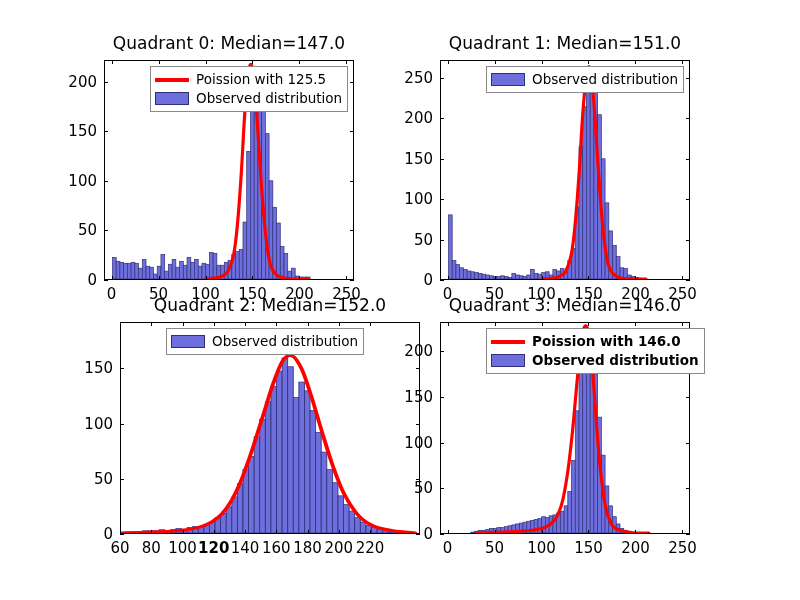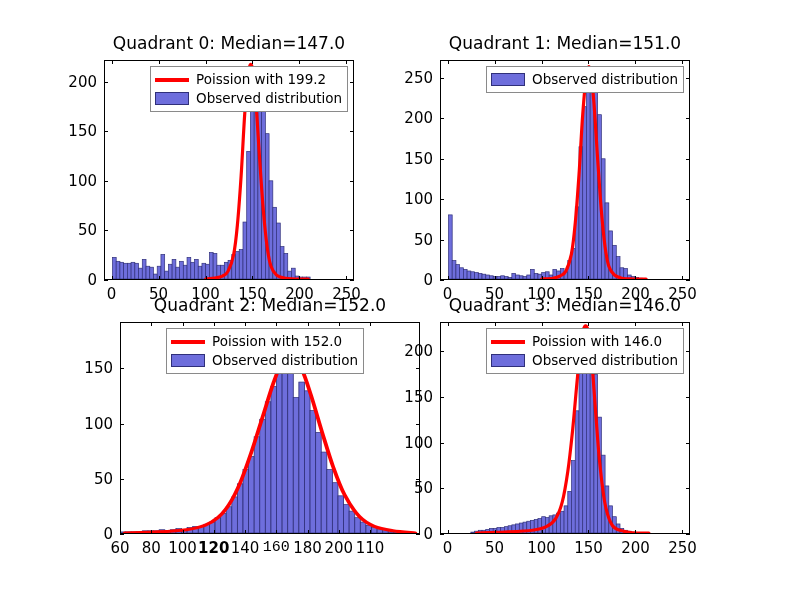--- a/index.html
+++ b/index.html
@@ -197,21 +197,21 @@
         <div class="ticklabel-y" style="top: 71.3514px; left: -48px; width: 41px;">150</div>
         <div class="tick-y left" style="top: 21.8018px;"></div>
         <div class="tick-y right" style="top: 21.8018px;"></div>
         <div class="ticklabel-y" style="top: 21.8018px; left: -48px; width: 41px;">200</div>
       </div>
     <div class="legend" style="left:46px;top:6px;">
       <div class="legend-row">
         <span class="legend-key">
             <span class="key-line"></span>
           </span>
-        <span class="legend-label">Poission with 199.2</span>
+        <span class="legend-label">Poission with 125.5</span>
       </div>
       <div class="legend-row">
         <span class="legend-key">
             <span class="key-patch"></span>
           </span>
         <span class="legend-label">Observed distribution</span>
       </div>
     </div>
   </div>
 
@@ -394,50 +394,44 @@
         <div class="tick-x top" style="left: 62.5px;"></div>
         <div class="ticklabel-x" style="left: 62.5px; top: 217px;">100</div>
         <div class="tick-x bot" style="left: 93.75px;"></div>
         <div class="tick-x top" style="left: 93.75px;"></div>
         <div class="ticklabel-x" style="left: 93.75px; top: 217px; font-weight: bold;">120</div>
         <div class="tick-x bot" style="left: 125px;"></div>
         <div class="tick-x top" style="left: 125px;"></div>
         <div class="ticklabel-x" style="left: 125px; top: 217px;">140</div>
         <div class="tick-x bot" style="left: 156.25px;"></div>
         <div class="tick-x top" style="left: 156.25px;"></div>
-        <div class="ticklabel-x" style="left: 156.25px; top: 217px; font-family: Liberation Mono, monospace;">160</div>
+        <div class="ticklabel-x" style="left: 156.25px; top: 217px;">160</div>
         <div class="tick-x bot" style="left: 187.5px;"></div>
         <div class="tick-x top" style="left: 187.5px;"></div>
         <div class="ticklabel-x" style="left: 187.5px; top: 217px;">180</div>
         <div class="tick-x bot" style="left: 218.75px;"></div>
         <div class="tick-x top" style="left: 218.75px;"></div>
         <div class="ticklabel-x" style="left: 218.75px; top: 217px;">200</div>
         <div class="tick-x bot" style="left: 250px;"></div>
         <div class="tick-x top" style="left: 250px;"></div>
-        <div class="ticklabel-x" style="left: 250px; top: 217px;">110</div>
+        <div class="ticklabel-x" style="left: 250px; top: 217px;">220</div>
         <div class="tick-y left" style="top: 212px;"></div>
         <div class="tick-y right" style="top: 212px;"></div>
         <div class="ticklabel-y" style="top: 212px; left: -48px; width: 41px;">0</div>
         <div class="tick-y left" style="top: 156.792px;"></div>
         <div class="tick-y right" style="top: 156.792px;"></div>
         <div class="ticklabel-y" style="top: 156.792px; left: -48px; width: 41px;">50</div>
         <div class="tick-y left" style="top: 101.583px;"></div>
         <div class="tick-y right" style="top: 101.583px;"></div>
         <div class="ticklabel-y" style="top: 101.583px; left: -48px; width: 41px;">100</div>
         <div class="tick-y left" style="top: 46.375px;"></div>
         <div class="tick-y right" style="top: 46.375px;"></div>
         <div class="ticklabel-y" style="top: 46.375px; left: -48px; width: 41px;">150</div>
       </div>
     <div class="legend" style="left:46px;top:6px;">
-      <div class="legend-row">
-        <span class="legend-key">
-            <span class="key-line"></span>
-          </span>
-        <span class="legend-label">Poission with 152.0</span>
-      </div>
       <div class="legend-row">
         <span class="legend-key">
             <span class="key-patch"></span>
           </span>
         <span class="legend-label">Observed distribution</span>
       </div>
     </div>
   </div>
 
   <div class="axes" id="ax3" style="left:440px;top:322px;width:250px;height:212px;">
@@ -521,21 +515,21 @@
         <div class="tick-y left" style="top: 120.621px;"></div>
         <div class="tick-y right" style="top: 120.621px;"></div>
         <div class="ticklabel-y" style="top: 120.621px; left: -48px; width: 41px;">100</div>
         <div class="tick-y left" style="top: 74.931px;"></div>
         <div class="tick-y right" style="top: 74.931px;"></div>
         <div class="ticklabel-y" style="top: 74.931px; left: -48px; width: 41px;">150</div>
         <div class="tick-y left" style="top: 29.2414px;"></div>
         <div class="tick-y right" style="top: 29.2414px;"></div>
         <div class="ticklabel-y" style="top: 29.2414px; left: -48px; width: 41px;">200</div>
       </div>
-    <div class="legend" style="left:46px;top:6px;">
+    <div class="legend" style="left:46px;top:6px;font-weight:bold;">
       <div class="legend-row">
         <span class="legend-key">
             <span class="key-line"></span>
           </span>
         <span class="legend-label">Poission with 146.0</span>
       </div>
       <div class="legend-row">
         <span class="legend-key">
             <span class="key-patch"></span>
           </span>

